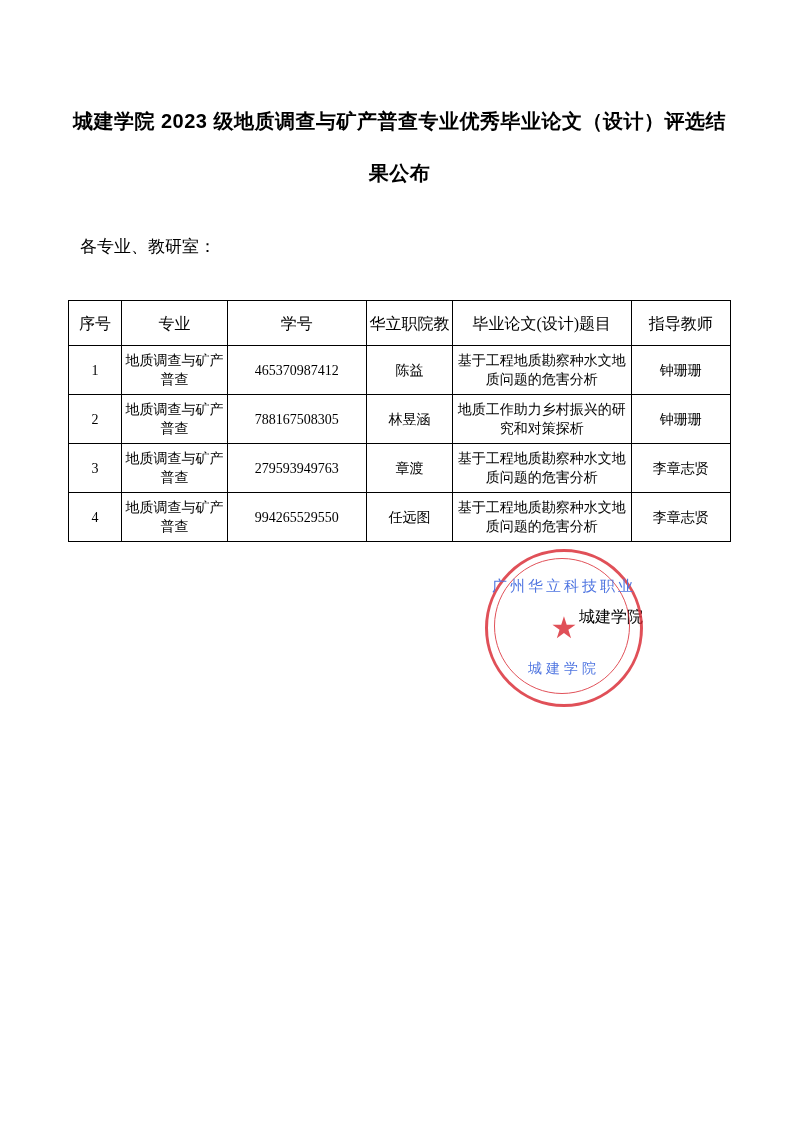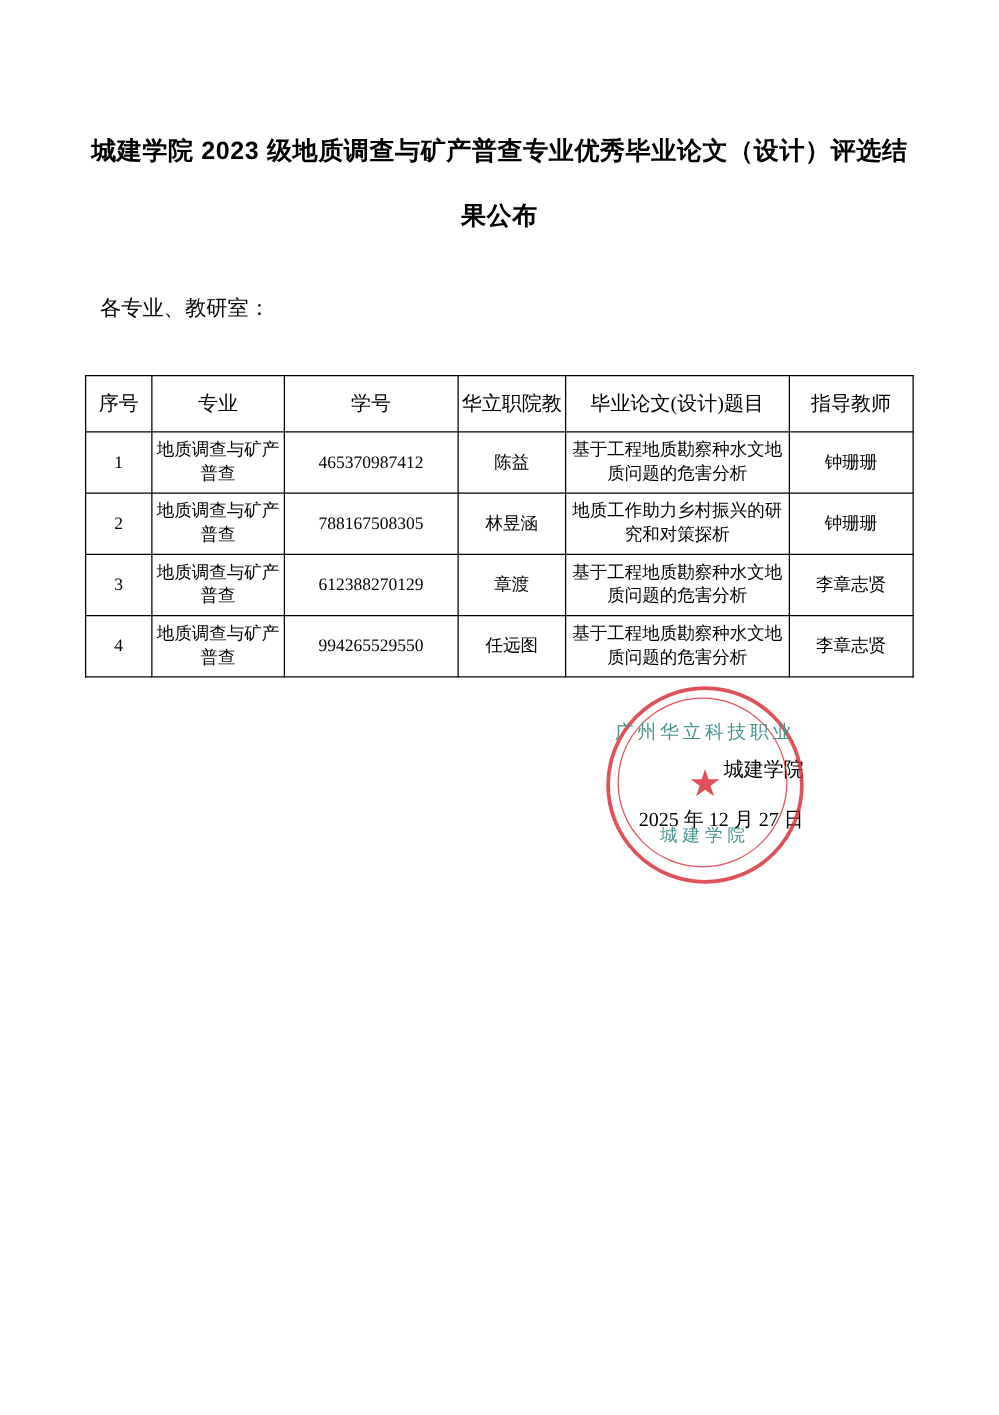--- a/index.html
+++ b/index.html
@@ -101,21 +101,21 @@
     transform: translate(-50%, -50%);
     color: #d8202a;
     font-size: 30px;
     line-height: 30px;
   }
   .seal-text-top, .seal-text-bottom {
     position: absolute;
     left: 0;
     width: 100%;
     text-align: center;
-    color: #0f766e;
+    color: #1d4ed8;
     font-family: "Liberation Sans", "DejaVu Sans", sans-serif;
     letter-spacing: 3px;
   }
   .seal-text-top {
     top: 14px;
     font-size: 15px;
   }
   .seal-text-bottom {
     bottom: 16px;
     font-size: 14px;
@@ -172,21 +172,21 @@
         <td>2</td>
         <td>地质调查与矿产普查</td>
         <td>788167508305</td>
         <td>林昱涵</td>
         <td>地质工作助力乡村振兴的研究和对策探析</td>
         <td>钟珊珊</td>
       </tr>
       <tr>
         <td>3</td>
         <td>地质调查与矿产普查</td>
-        <td>612388270129</td>
+        <td>279593949763</td>
         <td>章渡</td>
         <td>基于工程地质勘察种水文地质问题的危害分析</td>
         <td>李章志贤</td>
       </tr>
       <tr>
         <td>4</td>
         <td>地质调查与矿产普查</td>
         <td>994265529550</td>
         <td>任远图</td>
         <td>基于工程地质勘察种水文地质问题的危害分析</td>
@@ -196,16 +196,15 @@
   </table>
 
   <div class="signature-block">
     <div class="seal">
       <div class="seal-ring"></div>
       <div class="seal-text-top">广州华立科技职业</div>
       <div class="seal-star">★</div>
       <div class="seal-text-bottom">城建学院</div>
     </div>
     <span class="sig-line">城建学院</span>
-    <span class="sig-line">2025 年 12 月 27 日</span>
   </div>
 
 </div>
 
 </body></html>

